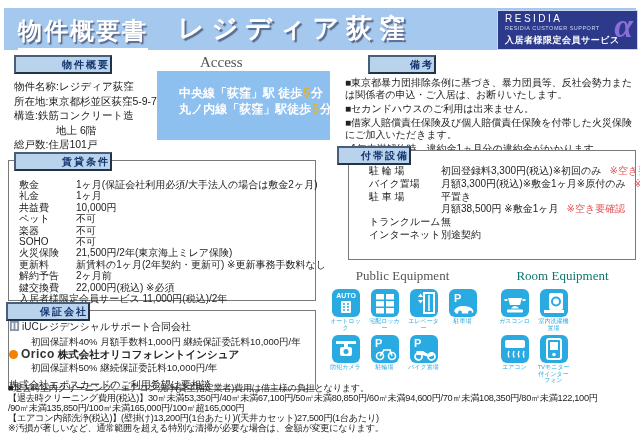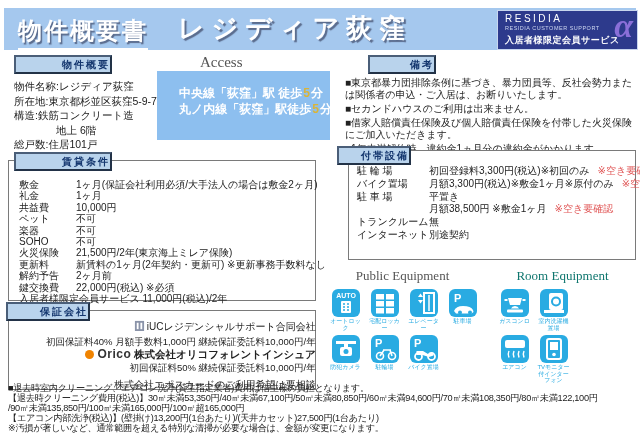--- a/index.html
+++ b/index.html
@@ -45,37 +45,37 @@
 
   
   .bbox{border:1px solid #7a7a7a;background:#fff;}
   .rental-box{left:8px;top:160px;width:306px;height:139px;}
   .guar-box{left:8px;top:310px;width:306px;height:78px;}
   .fac-box{left:348px;top:150px;width:286px;height:108px;}
 
   .rental-rows{position:absolute;left:10px;top:18px;font-size:10px;line-height:11.4px;white-space:nowrap;}
   .rental-rows .lab{display:inline-block;width:57px;}
 
-  .guar-rows{position:absolute;left:15px;top:8px;font-size:10px;line-height:13px;white-space:nowrap;text-align:right;}
+  .guar-rows{position:absolute;left:0;top:8px;font-size:10px;line-height:13px;white-space:nowrap;}
   .guar-ind{padding-left:22px;font-size:9.5px;}
   .guar-name1{font-size:10px;}
   .orico-dot{display:inline-block;width:9px;height:9px;border-radius:50%;background:#f08300;
              vertical-align:-1px;margin-right:3px;}
   .orico-word{font-weight:bold;font-size:12px;color:#333;letter-spacing:.5px;}
   .guar-name2{font-weight:bold;font-size:10.5px;}
   .guar-note{margin-top:4px;}
   .iuc{display:inline-block;vertical-align:-2px;margin-right:2px;}
 
   
   .remarks{left:345px;top:77px;width:292px;font-size:10px;line-height:11.8px;}
   .remarks div{margin-bottom:2.5px;}
 
   
   .fac-rows{position:absolute;left:8px;top:14px;font-size:10px;line-height:12.8px;white-space:nowrap;}
-  .fac-rows .lab{display:inline-block;width:72px;}
+  .fac-rows .lab{display:inline-block;width:72px;margin-left:12px;}
   .note-red{color:#e05454;margin-left:8px;}
 
   
   .pub-h{left:330px;top:268px;width:145px;text-align:center;
          font-family:"Liberation Serif",serif;font-size:13px;color:#555;}
   .room-h{left:500px;top:268px;width:125px;text-align:center;
           font-family:"Liberation Serif",serif;font-size:13px;color:#0f766e;}
   .eq-grid{display:flex;flex-wrap:wrap;}
   .pub-grid{left:326px;top:289px;width:156px;}
   .room-grid{left:495px;top:289px;width:78px;}

